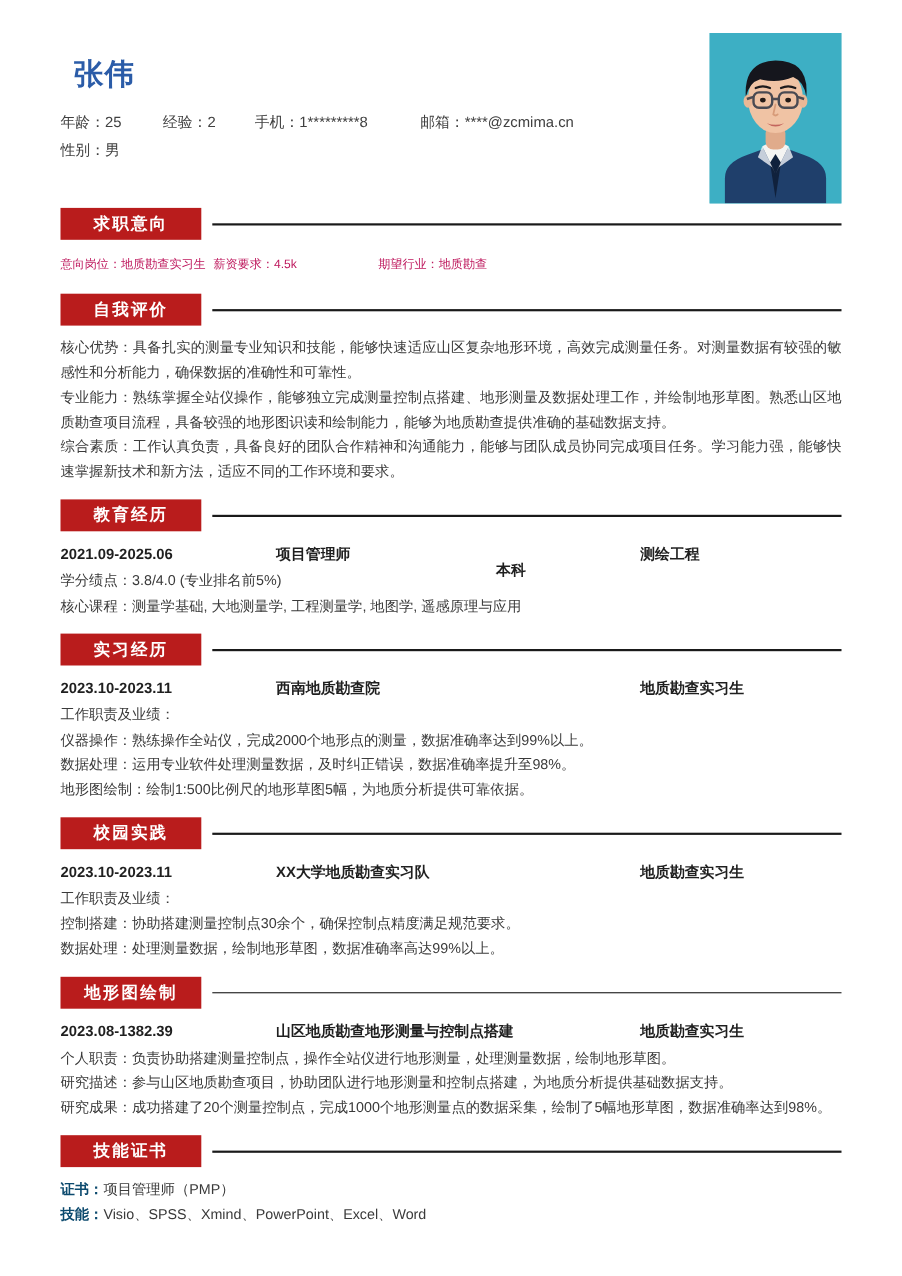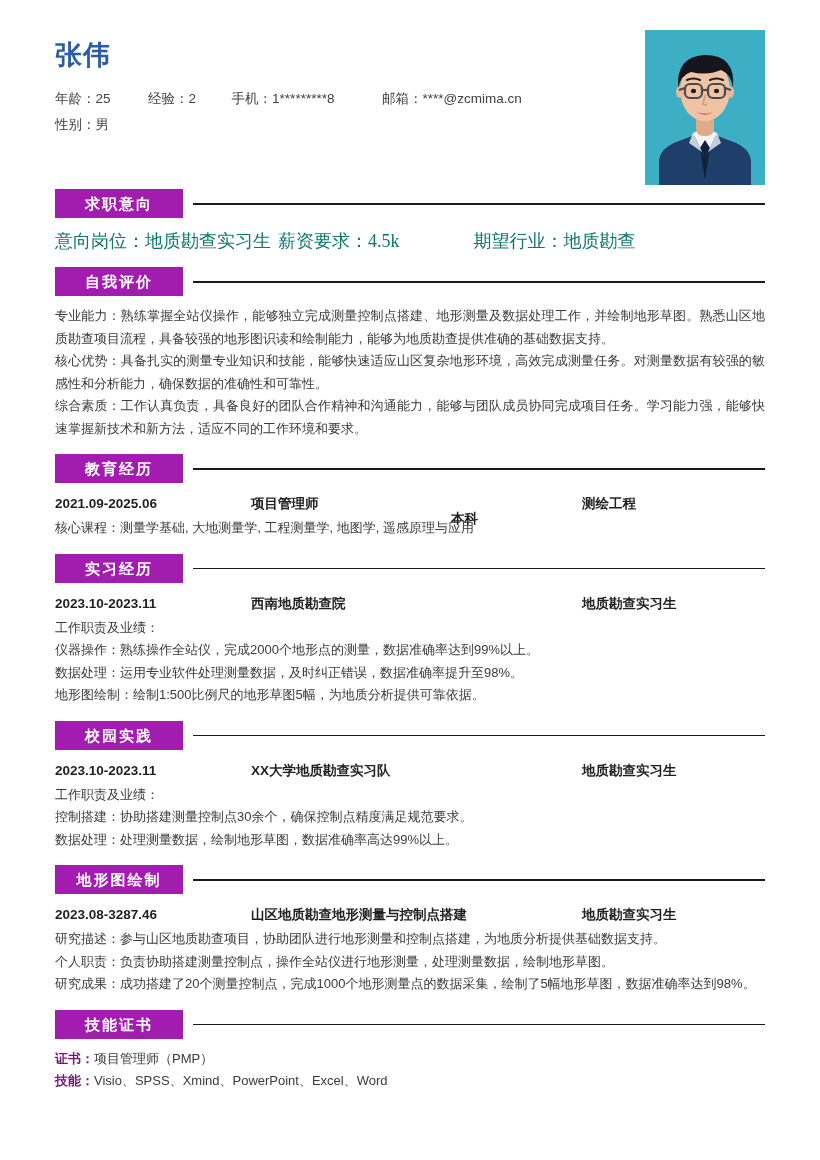--- a/index.html
+++ b/index.html
@@ -28,21 +28,21 @@
     position: relative;
     padding: 30px 55px 0 55px;
     height: 175px;
     box-sizing: border-box;
   }
   .name {
     color: #2b5ca8;
     font-size: 27px;
     font-weight: bold;
     letter-spacing: 1px;
-    margin: 0;
+    margin: 12px;
     line-height: 34px;
     padding-top: 8px;
   }
   .contact-rows {
     margin-top: 14px;
   }
   .contact-row {
     font-size: 13.5px;
     color: #404040;
     line-height: 26px;
@@ -78,21 +78,21 @@
     height: 29px;
     margin-top: 14px;
     margin-bottom: 9px;
   }
   .sec-head .chip {
     position: absolute;
     left: 0;
     top: 0;
     width: 128px;
     height: 29px;
-    background: #a21caf;
+    background: #b91c1c;
     color: #ffffff;
     font-size: 15px;
     font-weight: bold;
     letter-spacing: 2px;
     line-height: 29px;
     text-align: center;
     box-sizing: border-box;
   }
   .sec-head .rule {
     position: absolute;
@@ -110,30 +110,29 @@
     color: #3a3a3a;
     margin: 0;
     text-align: justify;
   }
   .line {
     font-size: 13px;
     line-height: 22.5px;
     color: #3a3a3a;
     white-space: nowrap;
   }
-  .bold-lbl { font-weight: bold; color: #701a75; }
+  .bold-lbl { font-weight: bold; color: #0c4a6e; }
 
   
   .intent-row {
-    font-size: 18px;
+    font-size: 11px;
     line-height: 24px;
-    color: #0f766e;
+    color: #be185d;
     white-space: nowrap;
     padding-top: 2px;
-    font-family: Liberation Serif, serif;
   }
   .intent-gap { display:inline-block; width: 74px; }
   .intent-gap-sm { display:inline-block; width: 7px; }
 
   
   .exp-row {
     position: relative;
     height: 24px;
     font-size: 13.5px;
     font-weight: bold;
@@ -226,38 +225,39 @@
       <span>意向岗位：</span><span>地质勘查实习生</span><span class="intent-gap-sm"></span><span>薪资要求：</span><span>4.5k</span><span class="intent-gap"></span><span>期望行业：</span><span>地质勘查</span>
     </div>
   </div>
 
   <div class="section">
     <div class="sec-head">
       <div class="chip">自我评价</div>
       <div class="rule"></div>
     </div>
     <div class="detail-wrap">
+      <p class="para">核心优势：具备扎实的测量专业知识和技能，能够快速适应山区复杂地形环境，高效完成测量任务。对测量数据有较强的敏感性和分析能力，确保数据的准确性和可靠性。</p>
       <p class="para">专业能力：熟练掌握全站仪操作，能够独立完成测量控制点搭建、地形测量及数据处理工作，并绘制地形草图。熟悉山区地质勘查项目流程，具备较强的地形图识读和绘制能力，能够为地质勘查提供准确的基础数据支持。</p>
-      <p class="para">核心优势：具备扎实的测量专业知识和技能，能够快速适应山区复杂地形环境，高效完成测量任务。对测量数据有较强的敏感性和分析能力，确保数据的准确性和可靠性。</p>
       <p class="para">综合素质：工作认真负责，具备良好的团队合作精神和沟通能力，能够与团队成员协同完成项目任务。学习能力强，能够快速掌握新技术和新方法，适应不同的工作环境和要求。</p>
     </div>
   </div>
 
   <div class="section">
     <div class="sec-head">
       <div class="chip">教育经历</div>
       <div class="rule"></div>
     </div>
     <div class="exp-row">
       <span class="c-date">2021.09-2025.06</span>
       <span class="c-org">项目管理师</span>
       <span class="c-deg">本科</span>
       <span class="c-maj">测绘工程</span>
     </div>
     <div class="sub-lines">
+      <div class="line">学分绩点：3.8/4.0 (专业排名前5%)</div>
       <div class="line">核心课程：测量学基础, 大地测量学, 工程测量学, 地图学, 遥感原理与应用</div>
     </div>
   </div>
 
   <div class="section">
     <div class="sec-head">
       <div class="chip">实习经历</div>
       <div class="rule"></div>
     </div>
     <div class="exp-row">
@@ -289,27 +289,27 @@
       <div class="line">数据处理：处理测量数据，绘制地形草图，数据准确率高达99%以上。</div>
     </div>
   </div>
 
   <div class="section">
     <div class="sec-head">
       <div class="chip">地形图绘制</div>
       <div class="rule"></div>
     </div>
     <div class="exp-row">
-      <span class="c-date">2023.08-3287.46</span>
+      <span class="c-date">2023.08-1382.39</span>
       <span class="c-org">山区地质勘查地形测量与控制点搭建</span>
       <span class="c-role">地质勘查实习生</span>
     </div>
     <div class="sub-lines detail-wrap">
+      <div class="line">个人职责：负责协助搭建测量控制点，操作全站仪进行地形测量，处理测量数据，绘制地形草图。</div>
       <div class="line">研究描述：参与山区地质勘查项目，协助团队进行地形测量和控制点搭建，为地质分析提供基础数据支持。</div>
-      <div class="line">个人职责：负责协助搭建测量控制点，操作全站仪进行地形测量，处理测量数据，绘制地形草图。</div>
       <p class="para">研究成果：成功搭建了20个测量控制点，完成1000个地形测量点的数据采集，绘制了5幅地形草图，数据准确率达到98%。</p>
     </div>
   </div>
 
   <div class="section">
     <div class="sec-head">
       <div class="chip">技能证书</div>
       <div class="rule"></div>
     </div>
     <div class="sub-lines">

